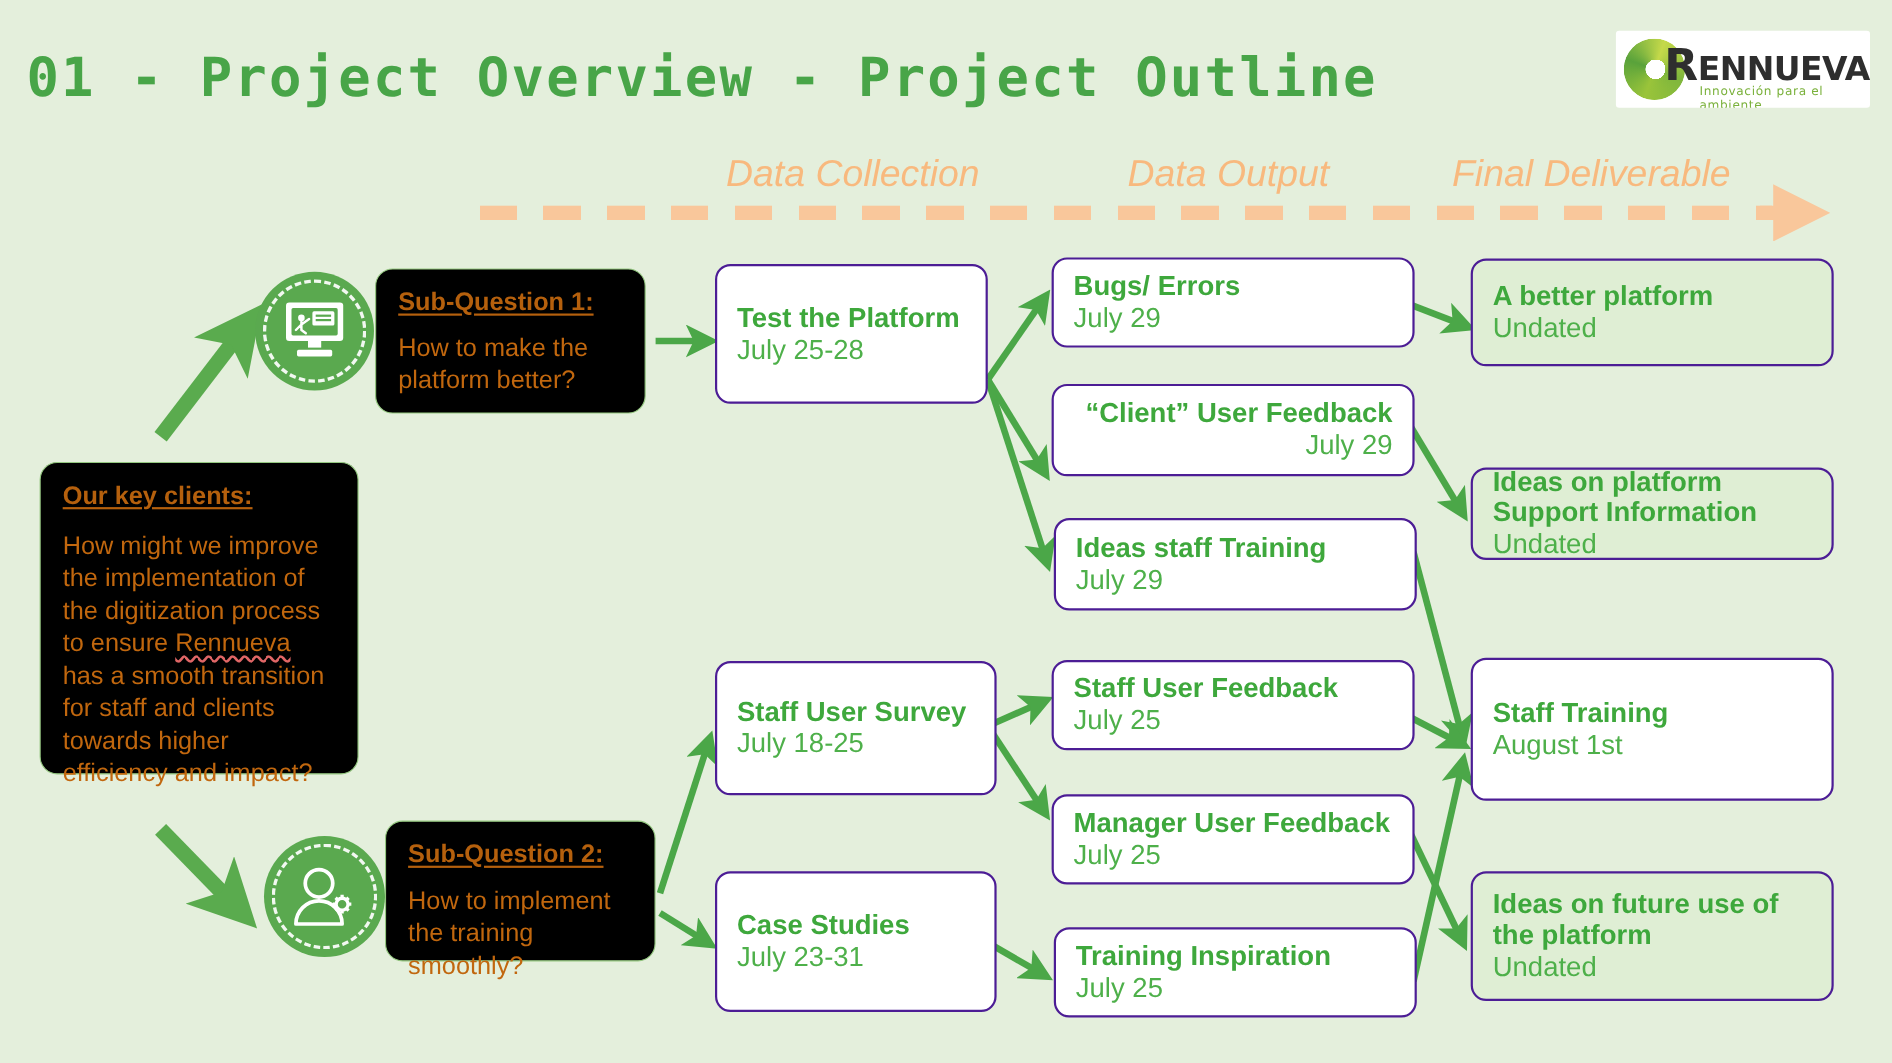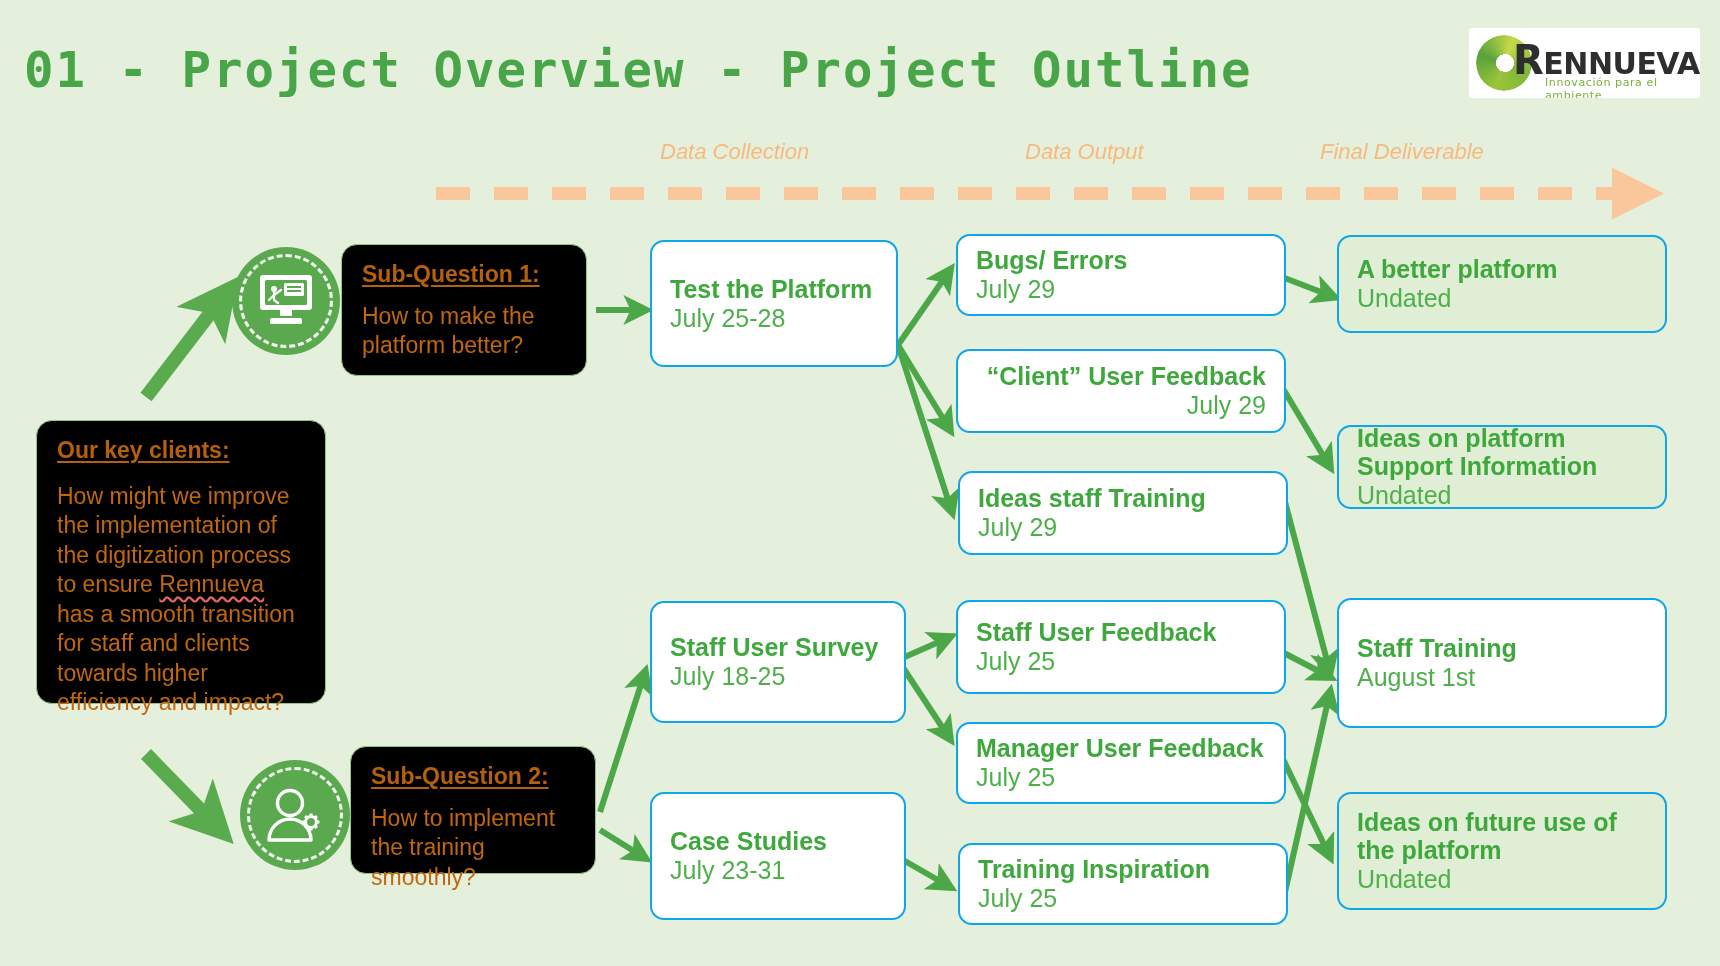--- a/index.html
+++ b/index.html
@@ -42,31 +42,31 @@
   .logo-word .cap{font-size:40px;}
   .logo-tag{
     position:absolute;left:76px;top:48px;
     font-size:11px;color:#7ab13b;letter-spacing:0.6px;
     font-family:"DejaVu Sans","Liberation Sans",sans-serif;
   }
 
   
   .phase-label{
     position:absolute;top:127px;
-    font-style:italic;font-size:22px;color:#f8b97e;white-space:nowrap;
+    font-style:italic;font-size:34px;color:#f8b97e;white-space:nowrap;
   }
   .dash-line{
     position:absolute;left:436px;top:175px;width:1175px;height:13px;
     background:repeating-linear-gradient(to right,#f9c79b 0 34px,transparent 34px 58px);
   }
 
   
   .card{
     position:absolute;box-sizing:border-box;
-    border:2px solid #0ea5e9;border-radius:14px;
+    border:2px solid #4c1d95;border-radius:14px;
     background:#ffffff;
     padding:4px 18px;
     display:flex;flex-direction:column;justify-content:center;
   }
   .card.tinted{background:#dfeed4;}
   .card .t{
     font-size:25px;font-weight:bold;color:#3ea83c;line-height:1.12;
   }
   .card .d{
     font-size:25px;color:#4eb04a;line-height:1.15;margin-top:1px;
@@ -231,21 +231,21 @@
     <div class="d">July 29</div>
   </div>
   <div class="card" style="left:956px;top:337px;width:330px;height:84px;align-items:flex-end;">
     <div class="t">“Client” User Feedback</div>
     <div class="d">July 29</div>
   </div>
   <div class="card" style="left:958px;top:459px;width:330px;height:84px;">
     <div class="t">Ideas staff Training</div>
     <div class="d">July 29</div>
   </div>
-  <div class="card" style="left:956px;top:588px;width:330px;height:94px;">
+  <div class="card" style="left:956px;top:588px;width:330px;height:82px;">
     <div class="t">Staff User Feedback</div>
     <div class="d">July 25</div>
   </div>
   <div class="card" style="left:956px;top:710px;width:330px;height:82px;">
     <div class="t">Manager User Feedback</div>
     <div class="d">July 25</div>
   </div>
   <div class="card" style="left:958px;top:831px;width:330px;height:82px;">
     <div class="t">Training Inspiration</div>
     <div class="d">July 25</div>

